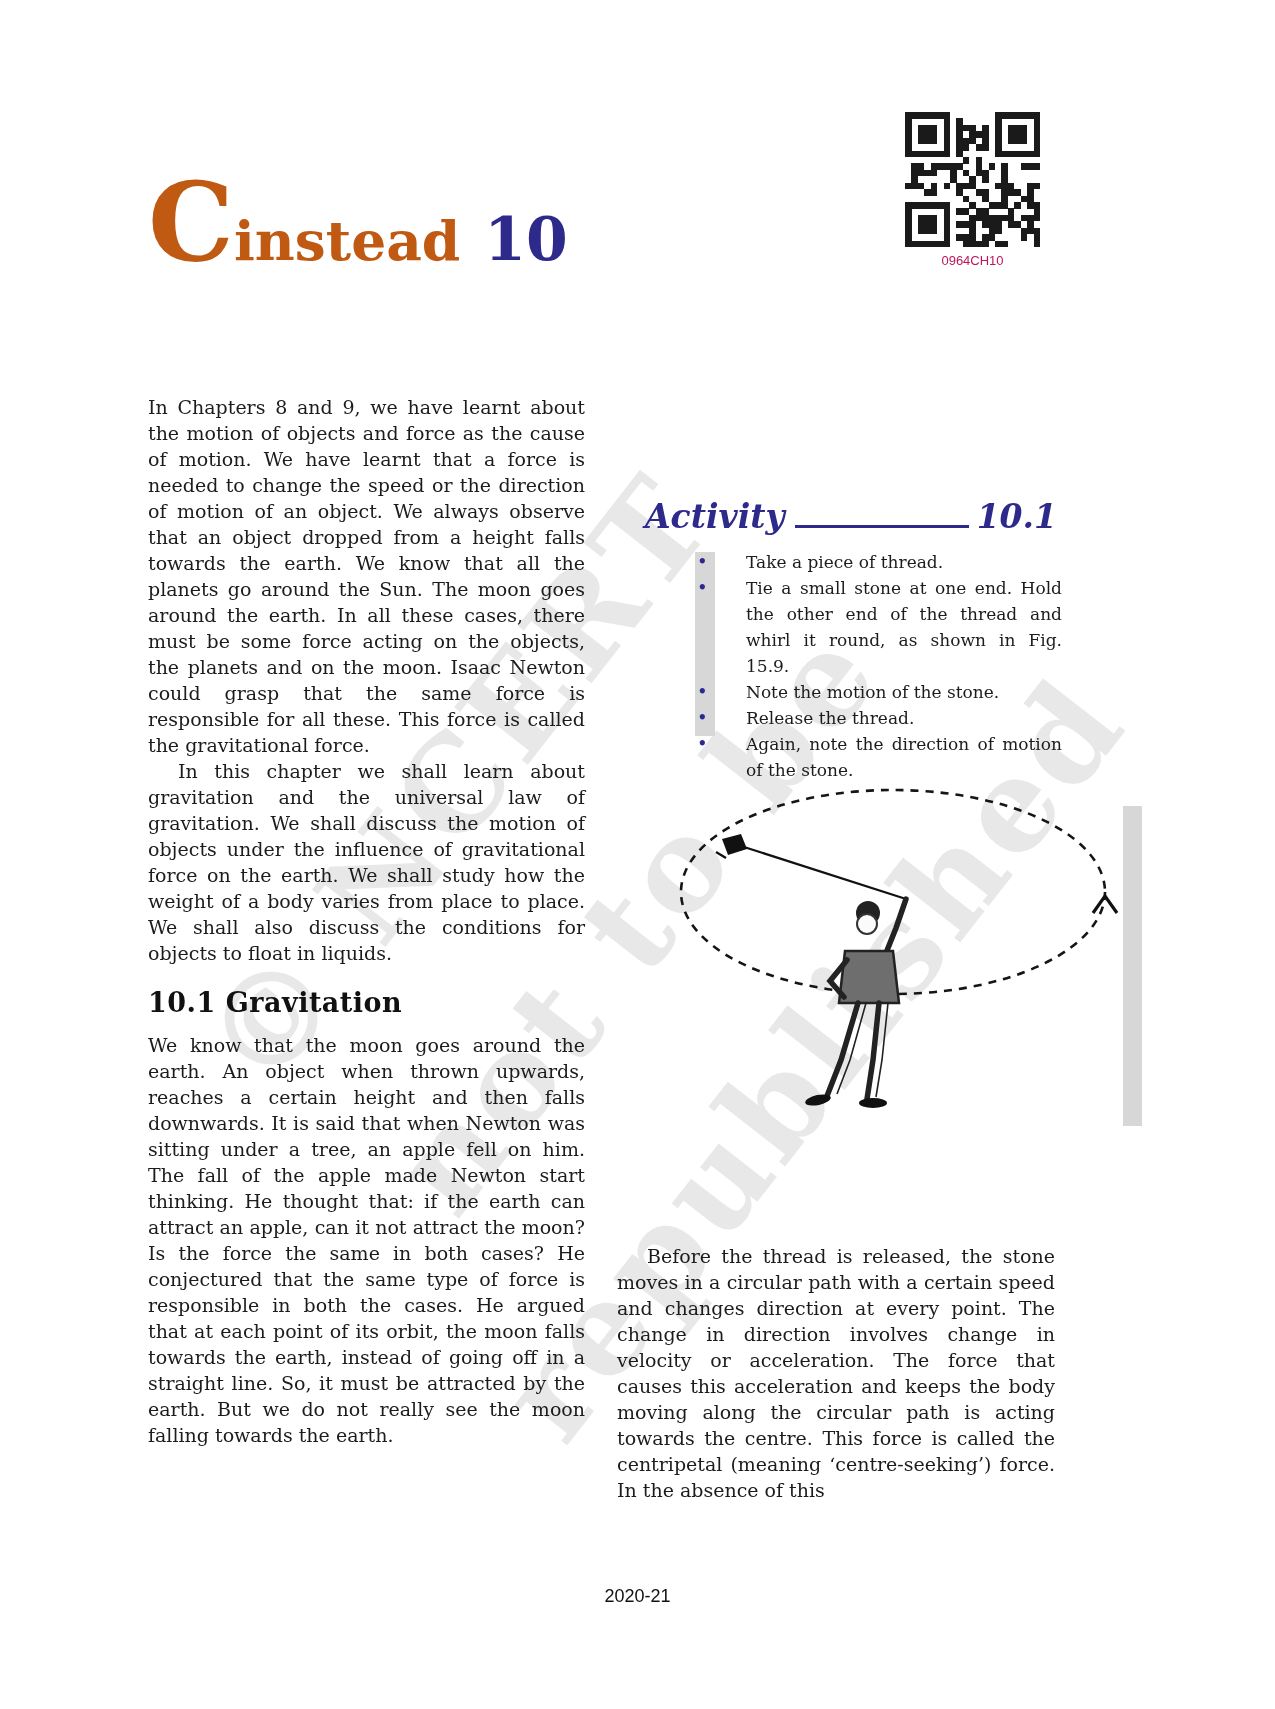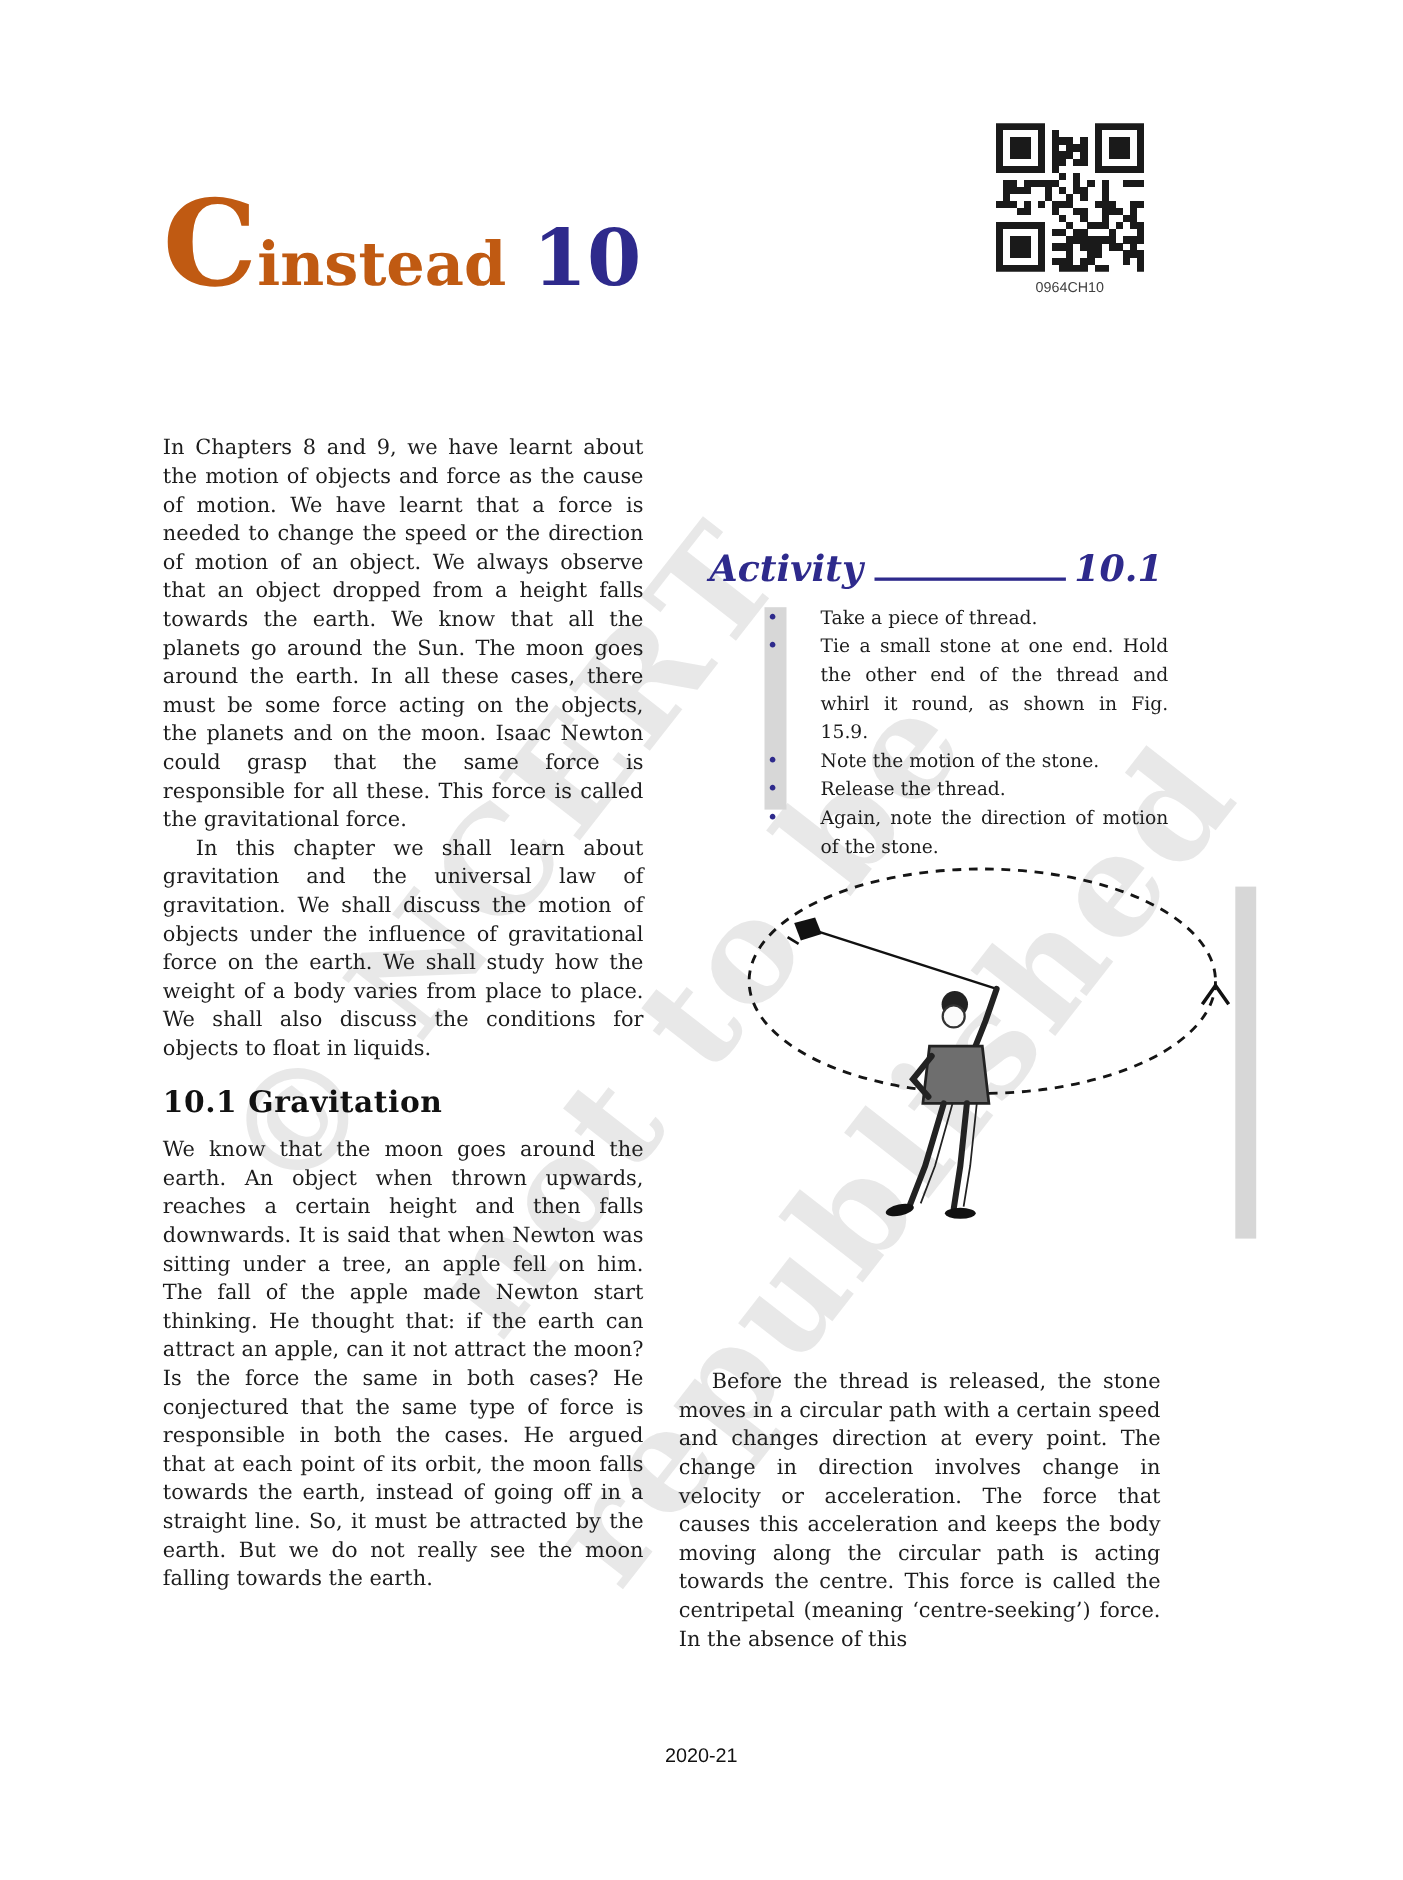--- a/index.html
+++ b/index.html
@@ -13,25 +13,25 @@
     display:flex;flex-direction:column;justify-content:center;align-items:center;
     transform:rotate(-52deg);transform-origin:50% 50%;
     color:rgba(150,150,150,0.22);font-weight:bold;
     font-size:128px;line-height:225px;letter-spacing:6px;white-space:nowrap;
     pointer-events:none;user-select:none;
   }
   
   .chapter-head{position:absolute;left:148px;top:168px;white-space:nowrap;}
   .chapter-initial{font-size:108px;font-weight:bold;color:#C05A12;line-height:1;}
   .chapter-rest{font-size:55px;font-weight:bold;color:#C05A12;}
-  .chapter-number{font-size:71px;font-weight:bold;color:#2E2A8C;margin-left:24px;}
+  .chapter-number{font-size:60px;font-weight:bold;color:#2E2A8C;margin-left:24px;}
   
   .qr-wrap{position:absolute;left:905px;top:112px;width:135px;text-align:center;}
   .qr-wrap svg{width:135px;height:135px;display:block;}
-  .qr-label{font-family:"Liberation Sans",sans-serif;font-size:13px;color:#404040;margin-top:6px;}
+  .qr-label{font-family:"Liberation Sans",sans-serif;font-size:13px;color:#be185d;margin-top:6px;}
   
   .page-title{position:absolute;left:560px;top:278px;width:582px;text-align:right;
     color:#E07C10;font-weight:bold;white-space:nowrap;letter-spacing:2px;}
   .title-initial{font-size:56px;line-height:1;}
   .title-rest{font-size:43px;}
   
   .col{position:absolute;font-size:19px;line-height:26px;text-align:justify;}
   .col p{margin:0;}
   #left-col{left:148px;top:394px;width:437px;}
   .indent{text-indent:30px;}

